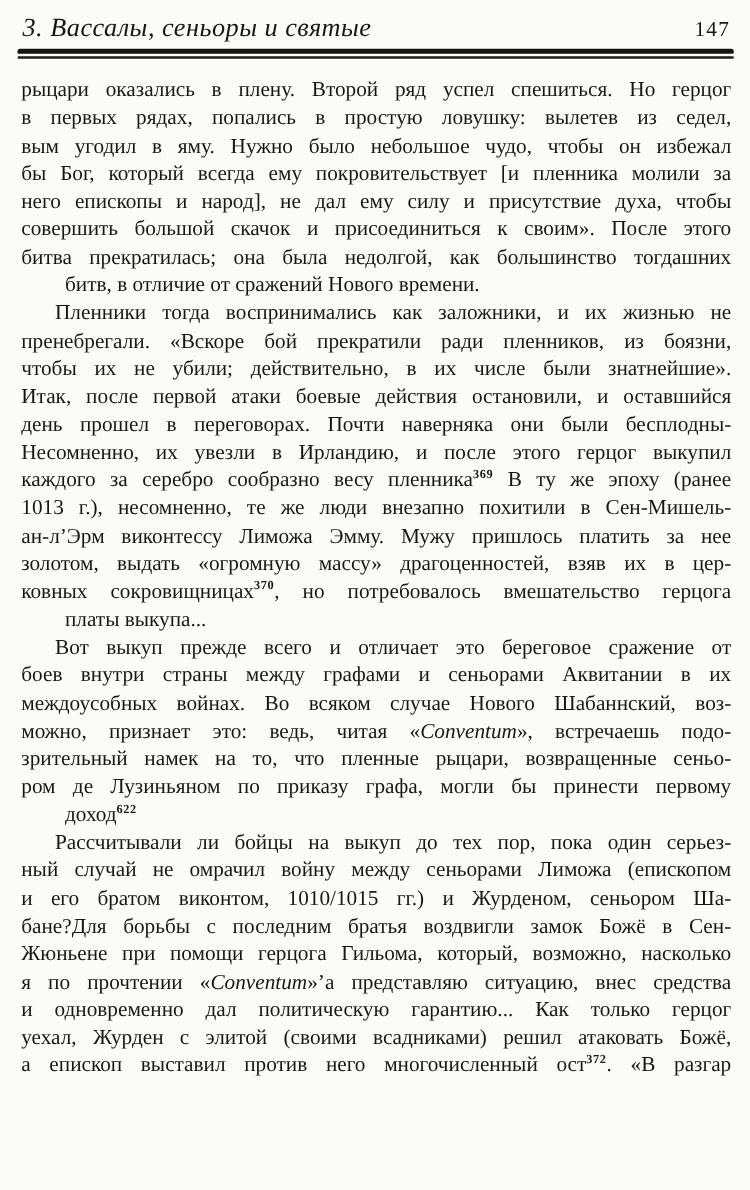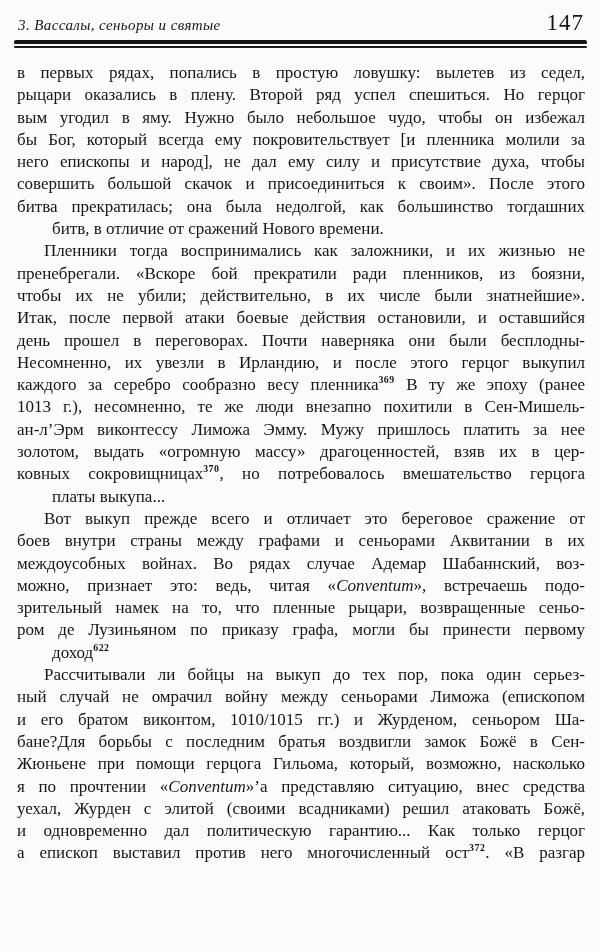--- a/index.html
+++ b/index.html
@@ -16,25 +16,25 @@
     padding: 8px 15px 0 17px;
   }
   .header {
     display: flex;
     justify-content: space-between;
     align-items: baseline;
     padding: 2px 1px 0 1px;
   }
   .running-title {
     font-style: italic;
-    font-size: 15px;
+    font-size: 21px;
     letter-spacing: 0.4px;
   }
   .page-number {
-    font-size: 23px;
+    font-size: 17px;
     letter-spacing: 1px;
   }
   .rule { margin-top: 4px; margin-left: -3px; margin-right: -2px; }
   .rule-thick { height: 4px; background: #141414; border-radius: 2px 2px 1px 1px; }
   .rule-thin  { height: 2px; background: #1c1c1c; margin-top: 2px; border-radius: 1px; }
   .text-block {
     margin-top: 14px;
     font-size: 17px;
     line-height: 22.3px;
   }
@@ -61,22 +61,22 @@
   <div class="header">
     <span class="running-title">3. Вассалы, сеньоры и святые</span>
     <span class="page-number">147</span>
   </div>
   <div class="rule">
     <div class="rule-thick"></div>
     <div class="rule-thin"></div>
   </div>
   <div class="text-block">
       <div class="para">
+        <div class="line"><span>рыцари оказались в плену. Второй ряд успел спешиться. Но герцог</span></div>
         <div class="line"><span>в первых рядах, попались в простую ловушку: вылетев из седел,</span></div>
-        <div class="line"><span>рыцари оказались в плену. Второй ряд успел спешиться. Но герцог</span></div>
         <div class="line"><span>вым угодил в яму. Нужно было небольшое чудо, чтобы он избежал</span></div>
         <div class="line"><span>бы Бог, который всегда ему покровительствует [и пленника молили за</span></div>
         <div class="line"><span>него епископы и народ], не дал ему силу и присутствие духа, чтобы</span></div>
         <div class="line"><span>совершить большой скачок и присоединиться к своим». После этого</span></div>
         <div class="line"><span>битва прекратилась; она была недолгой, как большинство тогдашних</span></div>
         <div class="line flush"><span>битв, в отличие от сражений Нового времени.</span></div>
       </div>
       <div class="para">
         <div class="line indent"><span>Пленники тогда воспринимались как заложники, и их жизнью не</span></div>
         <div class="line"><span>пренебрегали. «Вскоре бой прекратили ради пленников, из боязни,</span></div>
@@ -87,31 +87,31 @@
         <div class="line"><span>каждого за серебро сообразно весу пленника</span><sup>369</sup><span> В ту же эпоху (ранее</span></div>
         <div class="line"><span>1013 г.), несомненно, те же люди внезапно похитили в Сен-Мишель-</span></div>
         <div class="line"><span>ан-л’Эрм виконтессу Лиможа Эмму. Мужу пришлось платить за нее</span></div>
         <div class="line"><span>золотом, выдать «огромную массу» драгоценностей, взяв их в цер-</span></div>
         <div class="line"><span>ковных сокровищницах</span><sup>370</sup><span>, но потребовалось вмешательство герцога</span></div>
         <div class="line flush"><span>платы выкупа...</span></div>
       </div>
       <div class="para">
         <div class="line indent"><span>Вот выкуп прежде всего и отличает это береговое сражение от</span></div>
         <div class="line"><span>боев внутри страны между графами и сеньорами Аквитании в их</span></div>
-        <div class="line"><span>междоусобных войнах. Во рядах случае Адемар Шабаннский, воз-</span></div>
+        <div class="line"><span>междоусобных войнах. Во всяком случае Нового Шабаннский, воз-</span></div>
         <div class="line"><span>можно, признает это: ведь, читая «</span><i>Conventum</i><span>», встречаешь подо-</span></div>
         <div class="line"><span>зрительный намек на то, что пленные рыцари, возвращенные сеньо-</span></div>
         <div class="line"><span>ром де Лузиньяном по приказу графа, могли бы принести первому</span></div>
         <div class="line flush"><span>доход</span><sup>622</sup></div>
       </div>
       <div class="para">
         <div class="line indent"><span>Рассчитывали ли бойцы на выкуп до тех пор, пока один серьез-</span></div>
         <div class="line"><span>ный случай не омрачил войну между сеньорами Лиможа (епископом</span></div>
         <div class="line"><span>и его братом виконтом, 1010/1015 гг.) и Журденом, сеньором Ша-</span></div>
         <div class="line"><span>бане?Для борьбы с последним братья воздвигли замок Божё в Сен-</span></div>
         <div class="line"><span>Жюньене при помощи герцога Гильома, который, возможно, насколько</span></div>
         <div class="line"><span>я по прочтении «</span><i>Conventum</i><span>»’а представляю ситуацию, внес средства</span></div>
+        <div class="line"><span>и одновременно дал политическую гарантию... Как только герцог</span></div>
         <div class="line"><span>уехал, Журден с элитой (своими всадниками) решил атаковать Божё,</span></div>
-        <div class="line"><span>и одновременно дал политическую гарантию... Как только герцог</span></div>
         <div class="line"><span>а епископ выставил против него многочисленный ост</span><sup>372</sup><span>. «В разгар</span></div>
       </div>
     </div>
 </div>
 
 </body></html>

